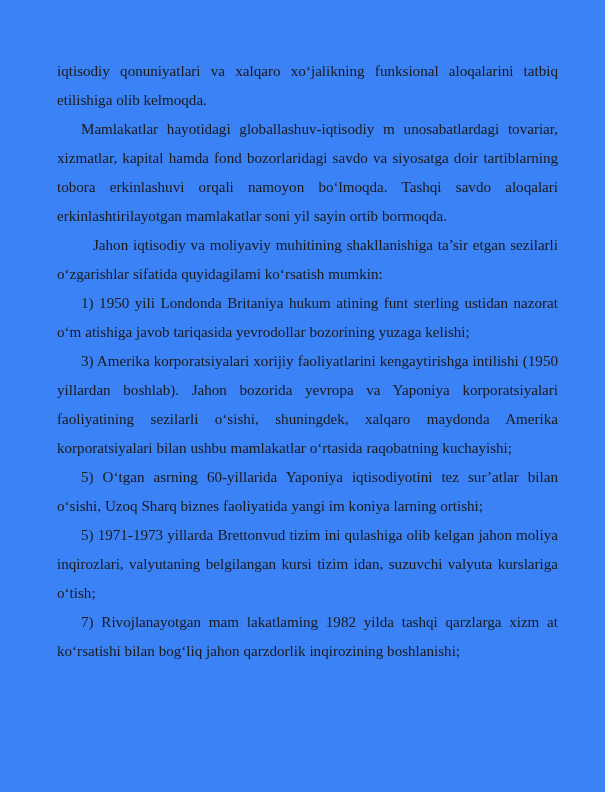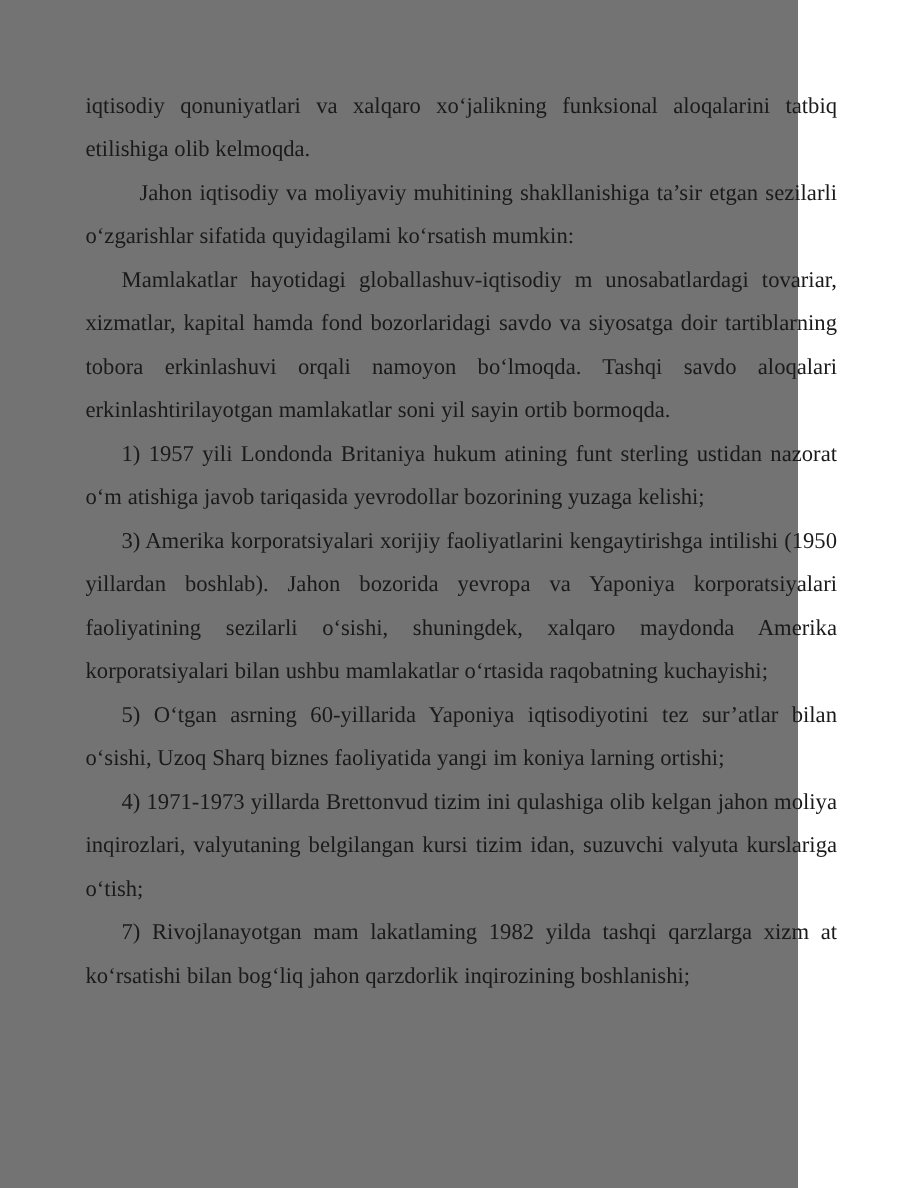--- a/index.html
+++ b/index.html
@@ -11,23 +11,23 @@
   body {
     width: 612px;
     height: 792px;
     overflow: hidden;
     font-family: "Liberation Serif", "DejaVu Serif", serif;
     color: #1a1a1a;
     -webkit-font-smoothing: antialiased;
   }
   .page {
     position: relative;
-    width: 532px;
+    width: 605px;
     height: 792px;
-    background: #737373;
+    background: #3b82f6;
     box-sizing: border-box;
   }
   .text-column {
     position: absolute;
     left: 57px;
     top: 57px;
     width: 501px;
   }
   p.para {
     margin: 0;
@@ -46,30 +46,30 @@
   p.para.indent-none   { text-indent: 0; }
 </style>
 </head>
 <body>
 
 <div class="page">
   <div class="text-column">
 
     <p class="para indent-none">iqtisodiy qonuniyatlari va xalqaro xoʻjalikning funksional aloqalarini tatbiq etilishiga olib kelmoqda.</p>
 
+    <p class="para indent-normal">Mamlakatlar hayotidagi globallashuv-iqtisodiy m unosabatlardagi tovariar, xizmatlar, kapital hamda fond bozorlaridagi savdo va siyosatga doir tartiblarning tobora erkinlashuvi orqali namoyon boʻlmoqda. Tashqi savdo aloqalari erkinlashtirilayotgan mamlakatlar soni yil sayin ortib bormoqda.</p>
+
     <p class="para indent-wide">Jahon iqtisodiy va moliyaviy muhitining shakllanishiga ta’sir etgan sezilarli oʻzgarishlar sifatida quyidagilami koʻrsatish mumkin:</p>
 
-    <p class="para indent-normal">Mamlakatlar hayotidagi globallashuv-iqtisodiy m unosabatlardagi tovariar, xizmatlar, kapital hamda fond bozorlaridagi savdo va siyosatga doir tartiblarning tobora erkinlashuvi orqali namoyon boʻlmoqda. Tashqi savdo aloqalari erkinlashtirilayotgan mamlakatlar soni yil sayin ortib bormoqda.</p>
-
-    <p class="para indent-normal">1) 1957 yili Londonda Britaniya hukum atining funt sterling ustidan nazorat oʻm atishiga javob tariqasida yevrodollar bozorining yuzaga kelishi;</p>
+    <p class="para indent-normal">1) 1950 yili Londonda Britaniya hukum atining funt sterling ustidan nazorat oʻm atishiga javob tariqasida yevrodollar bozorining yuzaga kelishi;</p>
 
 
     <p class="para indent-normal">3) Amerika korporatsiyalari xorijiy faoliyatlarini kengaytirishga intilishi (1950 yillardan boshlab). Jahon bozorida yevropa va Yaponiya korporatsiyalari faoliyatining sezilarli oʻsishi, shuningdek, xalqaro maydonda Amerika korporatsiyalari bilan ushbu mamlakatlar oʻrtasida raqobatning kuchayishi;</p>
 
     <p class="para indent-normal">5) Oʻtgan asrning 60-yillarida Yaponiya iqtisodiyotini tez sur’atlar bilan oʻsishi, Uzoq Sharq biznes faoliyatida yangi im koniya larning ortishi;</p>
 
-    <p class="para indent-normal">4) 1971-1973 yillarda Brettonvud tizim ini qulashiga olib kelgan jahon moliya inqirozlari, valyutaning belgilangan kursi tizim idan, suzuvchi valyuta kurslariga oʻtish;</p>
+    <p class="para indent-normal">5) 1971-1973 yillarda Brettonvud tizim ini qulashiga olib kelgan jahon moliya inqirozlari, valyutaning belgilangan kursi tizim idan, suzuvchi valyuta kurslariga oʻtish;</p>
 
 
     <p class="para indent-normal">7) Rivojlanayotgan mam lakatlaming 1982 yilda tashqi qarzlarga xizm at koʻrsatishi bilan bogʻliq jahon qarzdorlik inqirozining boshlanishi;</p>
 
   </div>
 </div>
 
 </body></html>

